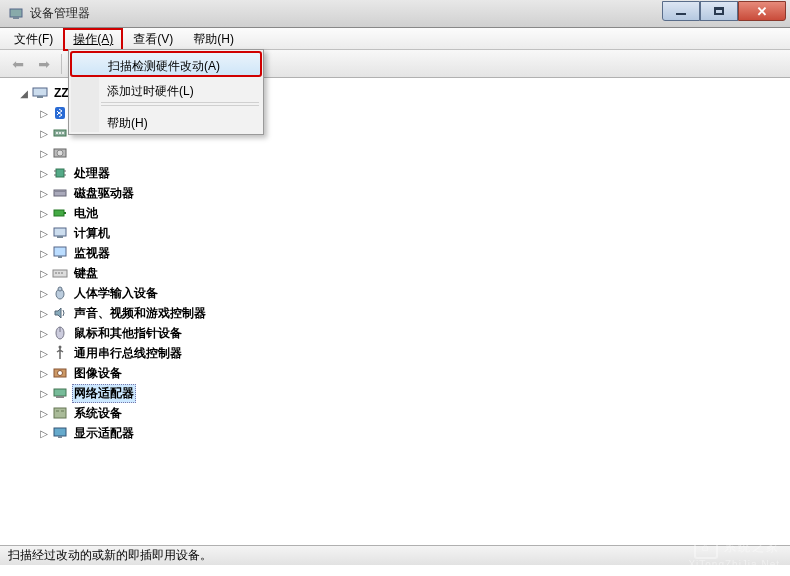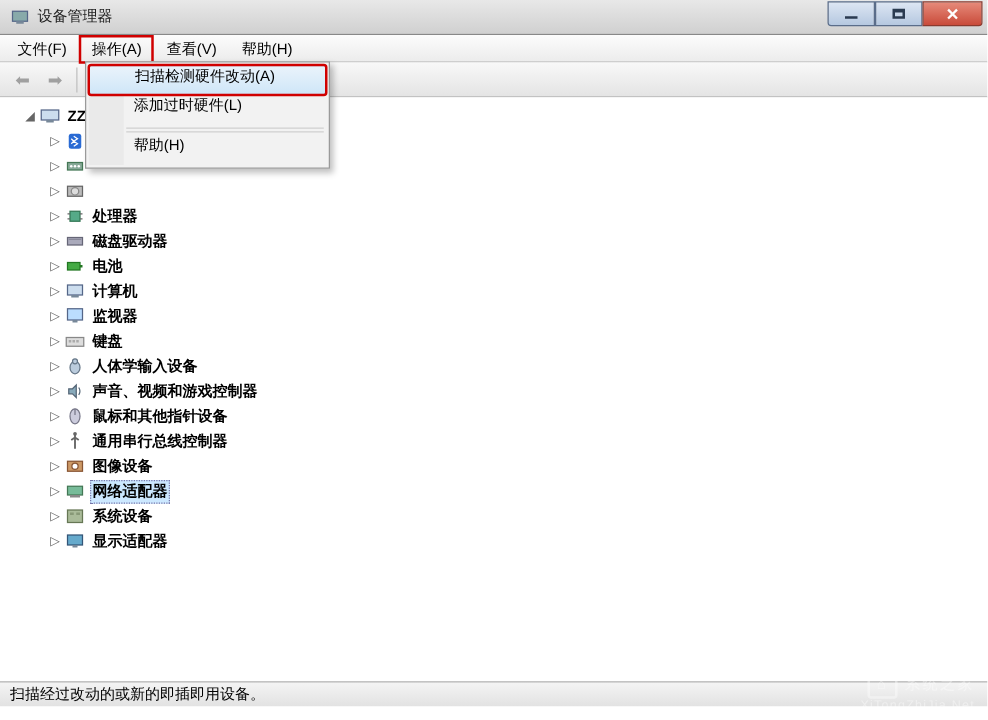--- a/index.html
+++ b/index.html
@@ -36,20 +36,21 @@
       align-items: flex-start;
       padding: 0 4px;
     }
     .menu-item {
       padding: 3px 10px;
       cursor: pointer;
     }
     .menu-item.highlighted {
       border: 2px solid #d00000;
       padding: 1px 8px;
+      text-decoration: underline;
     }
     
     
     .toolbar {
       height: 28px;
       background: linear-gradient(to bottom, #f8f8f8, #e4e4e4);
       border-bottom: 1px solid #b0b0b0;
       display: flex;
       align-items: center;
       padding: 0 6px;
@@ -106,21 +107,21 @@
       box-shadow: 3px 3px 5px rgba(0,0,0,0.25);
       z-index: 100;
       padding: 2px;
     }
     .dropdown-inner {
       border-left: 28px solid #eaeaea;
     }
     .dd-item {
       height: 24px;
       display: flex;
-      align-items: flex-start;
+      align-items: flex-end;
       padding: 0 14px 0 8px;
       margin-left: -28px;
       padding-left: 36px;
       cursor: pointer;
       position: relative;
     }
     .dd-item.highlighted {
       background: linear-gradient(to bottom, #eaf3fb, #cfe6f8);
       border: 1px solid #aecff7;
       border-radius: 2px;

